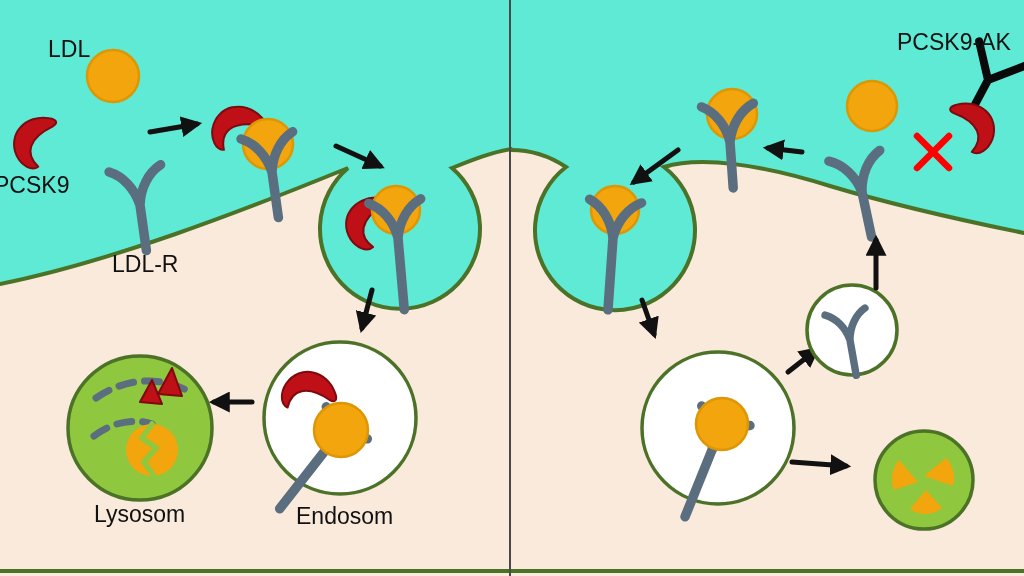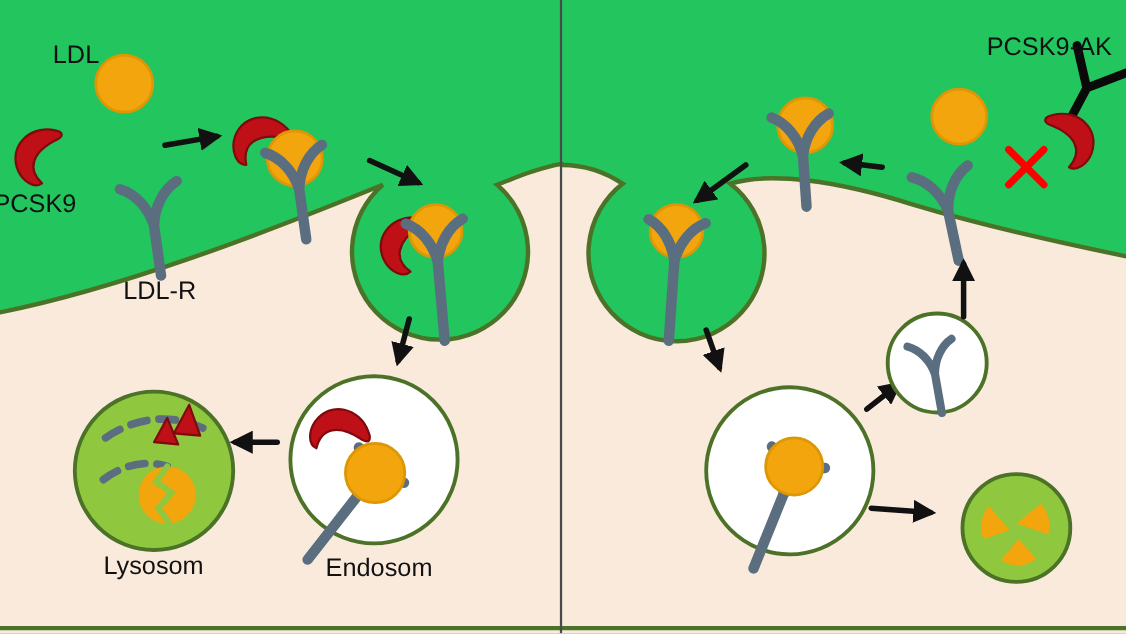--- a/index.html
+++ b/index.html
@@ -1,16 +1,16 @@
 <!DOCTYPE html>
 <html style="--cell-fill: #F9EADC; --membrane: #4C7228; --ldl: #F2A50C; --ldl-edge: #DD9604; --pcsk9: #BE1016; --pcsk9-edge: #7E0A0E; --receptor: #5A6E80; --antibody: #0A0A0A; --vesicle-fill: #FFFFFF; --lysosome-fill: #8FC73E; --arrow: #111111; --cross: #FF0000; --divider: #4A4A4A; --label: #111111;"><head>
 <meta charset="utf-8">
 <style>
   html,body { margin:0; padding:0; background:#ffffff; }
-  .canvas { position:relative; width:1024px; height:576px; background:#22c55e; overflow:hidden; }
+  .canvas { position:relative; width:1024px; height:576px; background:#5eead4; overflow:hidden; }
   svg { display:block; }
   svg text { font-family:"Liberation Sans","DejaVu Sans",sans-serif; font-size:23px; fill:var(--label); }
   .cell      { fill:var(--cell-fill); stroke:none; }
   .membrane  { fill:none; stroke:var(--membrane); stroke-width:4; stroke-linecap:round; }
   .divider   { stroke:var(--divider); stroke-width:2; }
   .ldl       { fill:var(--ldl); stroke:var(--ldl-edge); stroke-width:2.5; }
   .crescent  { fill:var(--pcsk9); stroke:var(--pcsk9-edge); stroke-width:2; stroke-linejoin:round; }
   .receptor-stroke { fill:none; stroke:var(--receptor); stroke-width:9.5; stroke-linecap:round; stroke-linejoin:round; }
   .antibody-stroke { fill:none; stroke:var(--antibody); stroke-width:8; stroke-linecap:round; }
   .vesicle   { fill:var(--vesicle-fill); stroke:var(--membrane); stroke-width:3.5; }

